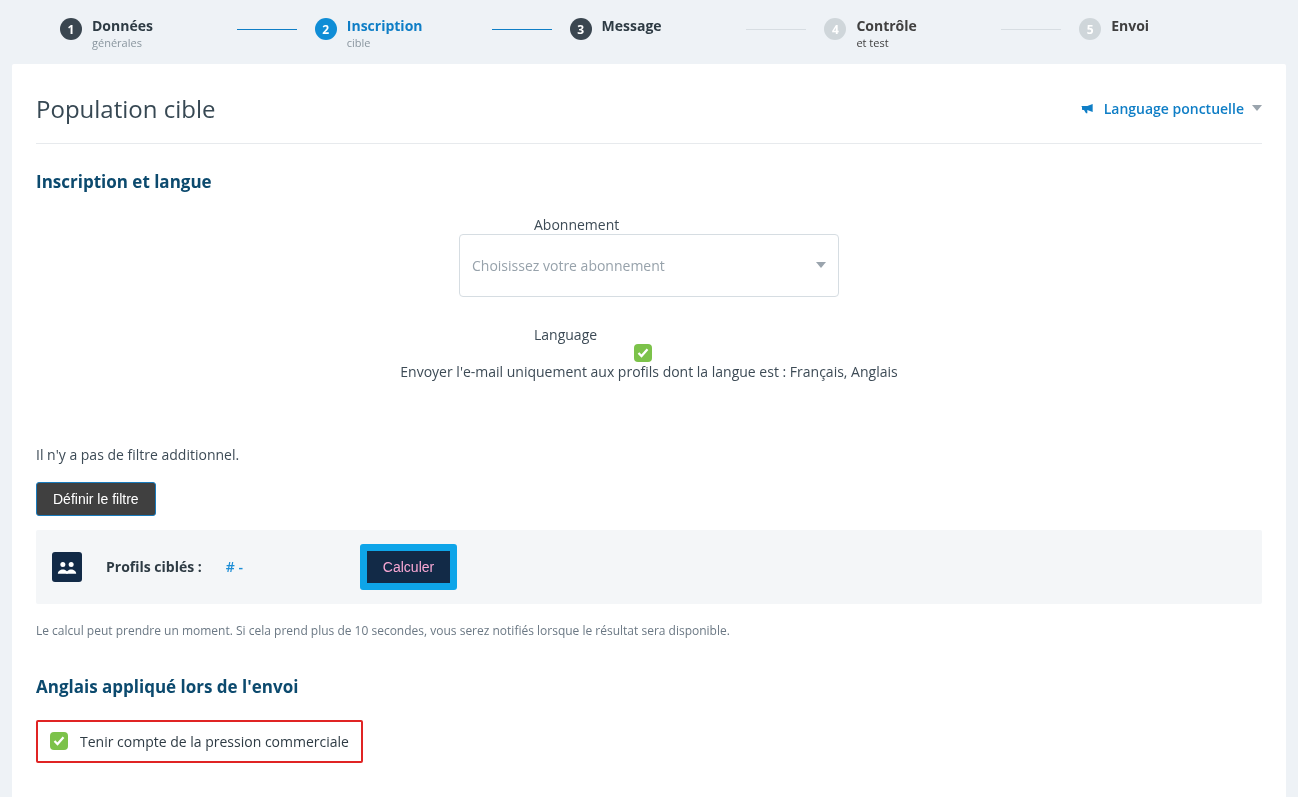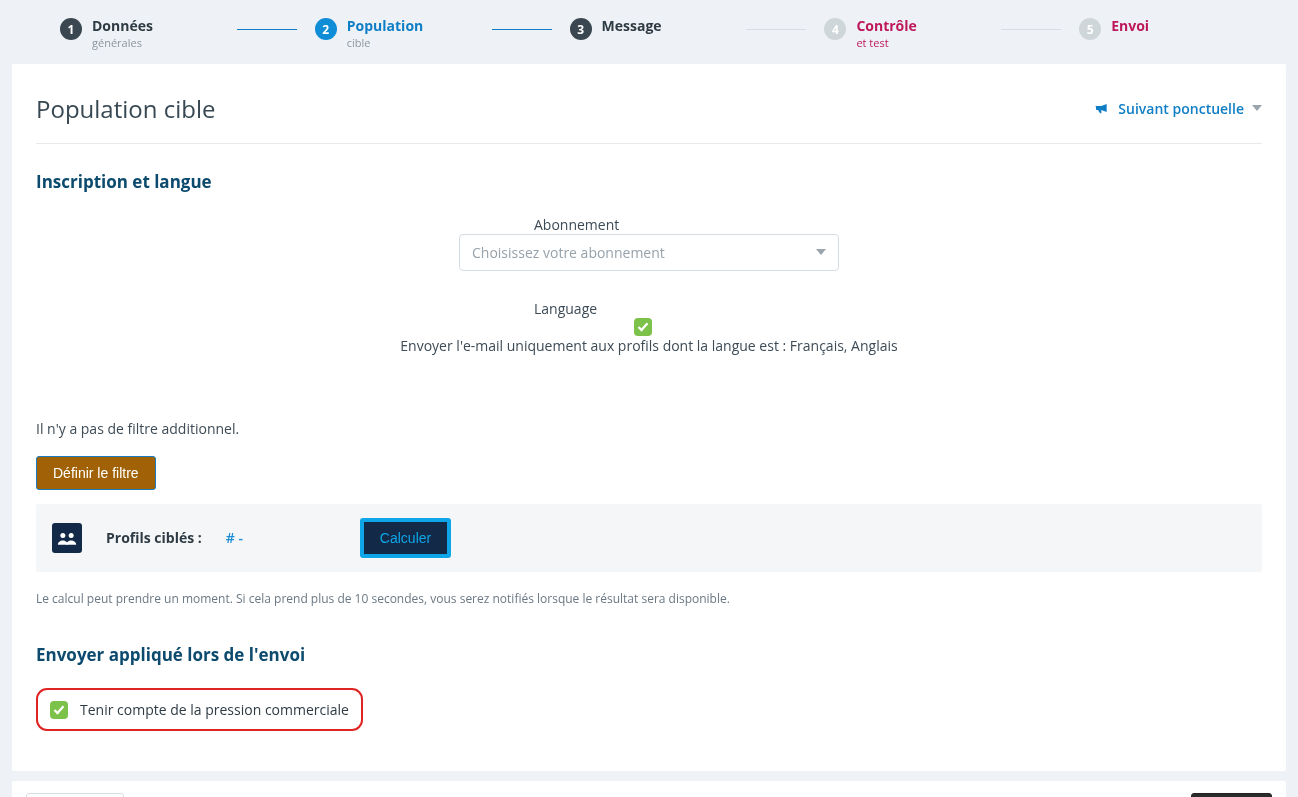--- a/index.html
+++ b/index.html
@@ -34,21 +34,21 @@
     font-size: 12px;
     font-weight: bold;
     margin-right: 10px;
     flex-shrink: 0;
   }
   .step.active .step-badge { background: #0f8dd6; }
   .step.disabled .step-badge { background: #cfd6da; }
   .step-label { font-weight: 700; line-height: 1.2; }
   .step-sub { font-size: 11px; color: #8a969f; font-weight: 400; }
   .step.disabled .step-label,
-  .step.disabled .step-sub { color: #be185d; }
+  .step.disabled .step-sub { color: #404040; }
   .step.active .step-label { color: #0f7ec6; }
   .step-line {
     height: 1px;
     width: 60px;
     background: #0f7ec6;
     margin: 11px 18px 0;
     flex-shrink: 0;
   }
   .step-line.faded { background: #d7dde2; }
 
@@ -90,21 +90,21 @@
     margin-bottom: 28px;
     flex-direction: column;
   }
   .form-label {
     width: 230px;
     color: #3d4b56;
   }
   .select {
     border: 1px solid #d6dde2;
     border-radius: 4px;
-    padding: 8px 12px;
+    padding: 21px 12px;
     width: 380px;
     color: #97a2ab;
     display: flex;
     justify-content: space-between;
     align-items: center;
     cursor: pointer;
   }
   .chev-down {
     width: 0; height: 0;
     border-left: 5px solid transparent;
@@ -131,22 +131,22 @@
 
   .btn {
     display: inline-flex;
     align-items: center;
     padding: 8px 16px;
     border-radius: 3px;
     font-size: 14px;
     cursor: pointer;
     border: none;
   }
-  .btn-primary { background: #a16207; color: #fff; border: 1px solid #187bbd; }
-  .btn-dark { background: #122a47; color: #0ea5e9; border: 4px solid #0ea5e9; }
+  .btn-primary { background: #404040; color: #fff; border: 1px solid #187bbd; }
+  .btn-dark { background: #122a47; color: #f9a8d4; border: 7px solid #0ea5e9; }
   .btn-light { background: #fff; color: #3d4b56; border: 1px solid #d6dde2; }
   .btn-black { background: #2b2b2b; color: #fff; border: 1px solid #222; }
 
   .profile-bar {
     background: #f4f6f8;
     padding: 14px 16px;
     margin-top: 14px;
     border-radius: 2px;
     display: flex;
     align-items: center;
@@ -165,23 +165,23 @@
 
   .note {
     color: #6b7884;
     font-size: 12px;
     margin-top: 18px;
   }
 
   .highlight-box {
     border: 2px solid #e02424;
     display: inline-flex;
-    align-items: flex-end;
+    align-items: flex-start;
     padding: 10px 12px;
-    border-radius: 11px;
+    border-radius: 2px;
   }
 
   .footer-bar {
     background: #fff;
     margin: 10px 12px 12px;
     padding: 12px 14px;
     border-radius: 2px;
     display: flex;
     justify-content: space-between;
     align-items: center;
@@ -196,21 +196,21 @@
     <div>
       <div class="step-label">Données</div>
       <div class="step-sub">générales</div>
     </div>
   </div>
   <div class="step-line"></div>
 
   <div class="step active">
     <span class="step-badge">2</span>
     <div>
-      <div class="step-label">Population</div>
+      <div class="step-label">Inscription</div>
       <div class="step-sub">cible</div>
     </div>
   </div>
   <div class="step-line"></div>
 
   <div class="step">
     <span class="step-badge">3</span>
     <div>
       <div class="step-label">Message</div>
       <div class="step-sub"></div>
@@ -235,21 +235,21 @@
   </div>
 </div>
 
 <div class="card">
   <div class="card-header">
     <div class="card-title">Population cible</div>
     <div class="campaign-type">
       <svg viewBox="0 0 24 24">
           <path d="M3 10v4a1 1 0 0 0 1 1h2l3 5h2v-5l8 3V6l-8 3H6L4 9H3a1 1 0 0 0-1 1z"></path>
         </svg>
-      <span>Suivant ponctuelle</span>
+      <span>Language ponctuelle</span>
       <span class="chev-down"></span>
     </div>
   </div>
 
   
   <h3 class="section-h">Inscription et langue</h3>
 
   <div class="form-row">
     <div class="form-label">Abonnement</div>
     <div class="select">
@@ -286,21 +286,21 @@
     <span class="profile-label">Profils ciblés :</span>
     <span class="profile-value"># -</span>
     <button class="btn btn-dark">Calculer</button>
   </div>
 
   <div class="note">Le calcul peut prendre un moment. Si cela prend plus de 10 secondes, vous serez notifiés lorsque le résultat sera disponible.</div>
 
   <div class="sep-space"></div>
 
   
-  <h3 class="section-h">Envoyer appliqué lors de l'envoi</h3>
+  <h3 class="section-h">Anglais appliqué lors de l'envoi</h3>
   <div class="highlight-box">
     <span class="check">
       <svg viewBox="0 0 16 16">
           <polyline points="2,8 6,12 14,3"></polyline>
         </svg>
     </span>
     <span>Tenir compte de la pression commerciale</span>
   </div>
 </div>
 

